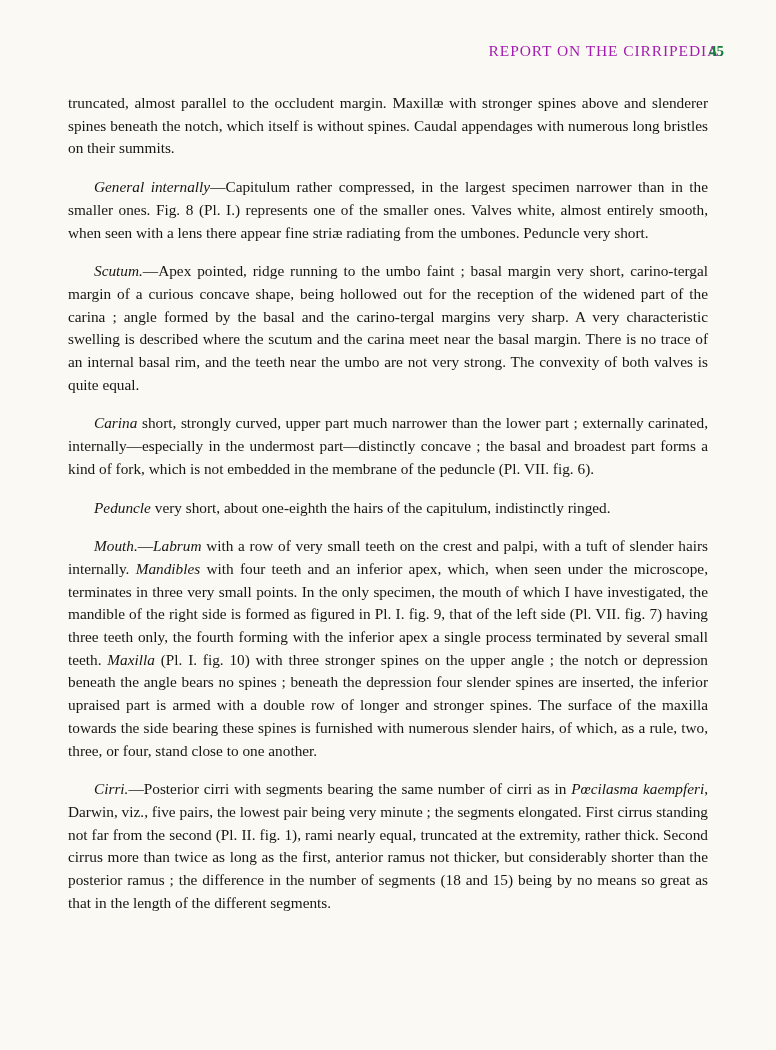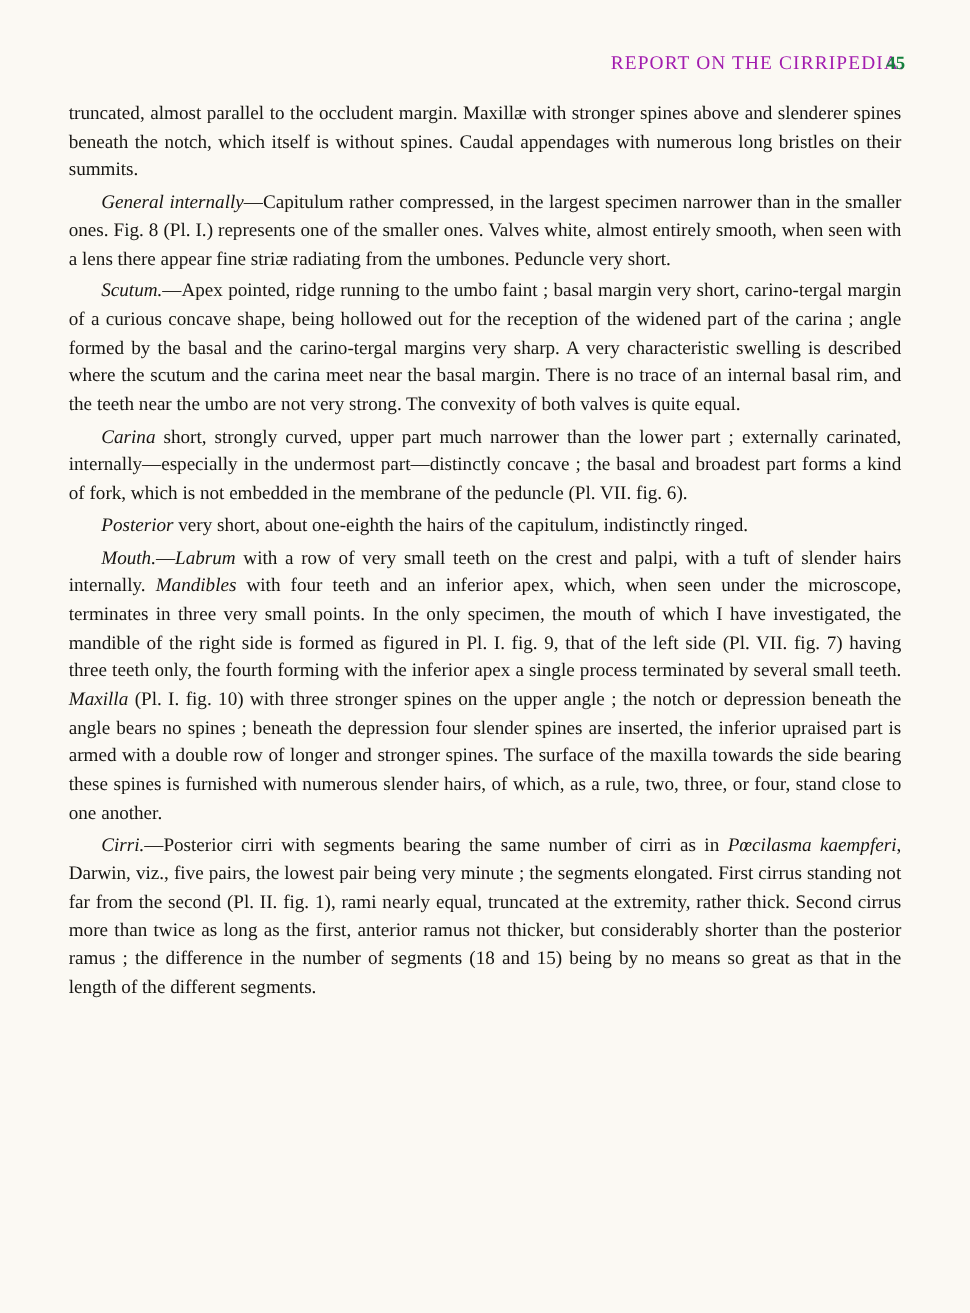--- a/index.html
+++ b/index.html
@@ -44,21 +44,21 @@
     color: #15803d;
   }
   .body-text {
     font-size: 15.3px;
     line-height: 1.485;
     text-align: justify;
     color: #171512;
     -webkit-font-smoothing: antialiased;
   }
   .body-text p {
-    margin: 3px;
+    margin: 16px;
     text-indent: 0;
   }
   .body-text p.indent {
     text-indent: 26px;
   }
   .body-text i, .body-text em {
     font-style: italic;
   }
   .contents {
     
@@ -72,18 +72,18 @@
   <div class="header">
     <div class="running-head">REPORT ON THE CIRRIPEDIA.</div>
     <div class="page-number">45</div>
   </div>
 
   <div class="body-text contents">
       <p><span>truncated, almost parallel to the occludent margin.  Maxillæ with stronger spines above and slenderer spines beneath the notch, which itself is without spines.  Caudal appendages with numerous long bristles on their summits.</span></p>
       <p class="indent"><i>General internally</i><span>—Capitulum rather compressed, in the largest specimen narrower than in the smaller ones.  Fig. 8 (Pl. I.) represents one of the smaller ones.  Valves white, almost entirely smooth, when seen with a lens there appear fine striæ radiating from the umbones.  Peduncle very short.</span></p>
       <p class="indent"><i>Scutum.</i><span>—Apex pointed, ridge running to the umbo faint ; basal margin very short, carino-tergal margin of a curious concave shape, being hollowed out for the reception of the widened part of the carina ; angle formed by the basal and the carino-tergal margins very sharp.  A very characteristic swelling is described where the scutum and the carina meet near the basal margin.  There is no trace of an internal basal rim, and the teeth near the umbo are not very strong.  The convexity of both valves is quite equal.</span></p>
       <p class="indent"><i>Carina</i><span> short, strongly curved, upper part much narrower than the lower part ; externally carinated, internally—especially in the undermost part—distinctly concave ; the basal and broadest part forms a kind of fork, which is not embedded in the membrane of the peduncle (Pl. VII. fig. 6).</span></p>
-      <p class="indent"><i>Posterior</i><span> very short, about one-eighth the hairs of the capitulum, indistinctly ringed.</span></p>
+      <p class="indent"><i>Peduncle</i><span> very short, about one-eighth the hairs of the capitulum, indistinctly ringed.</span></p>
       <p class="indent"><i>Mouth.</i><span>—</span><i>Labrum</i><span> with a row of very small teeth on the crest and palpi, with a tuft of slender hairs internally.  </span><i>Mandibles</i><span> with four teeth and an inferior apex, which, when seen under the microscope, terminates in three very small points.  In the only specimen, the mouth of which I have investigated, the mandible of the right side is formed as figured in Pl. I. fig. 9, that of the left side (Pl. VII. fig. 7) having three teeth only, the fourth forming with the inferior apex a single process terminated by several small teeth.  </span><i>Maxilla</i><span> (Pl. I. fig. 10) with three stronger spines on the upper angle ; the notch or depression beneath the angle bears no spines ; beneath the depression four slender spines are inserted, the inferior upraised part is armed with a double row of longer and stronger spines.  The surface of the maxilla towards the side bearing these spines is furnished with numerous slender hairs, of which, as a rule, two, three, or four, stand close to one another.</span></p>
       <p class="indent"><i>Cirri.</i><span>—Posterior cirri with segments bearing the same number of cirri as in </span><i>Pœcilasma kaempferi</i><span>, Darwin, viz., five pairs, the lowest pair being very minute ; the segments elongated.  First cirrus standing not far from the second (Pl. II. fig. 1), rami nearly equal, truncated at the extremity, rather thick.  Second cirrus more than twice as long as the first, anterior ramus not thicker, but considerably shorter than the posterior ramus ; the difference in the number of segments (18 and 15) being by no means so great as that in the length of the different segments.</span></p>
     </div>
 
 </div>
 
 </body></html>

